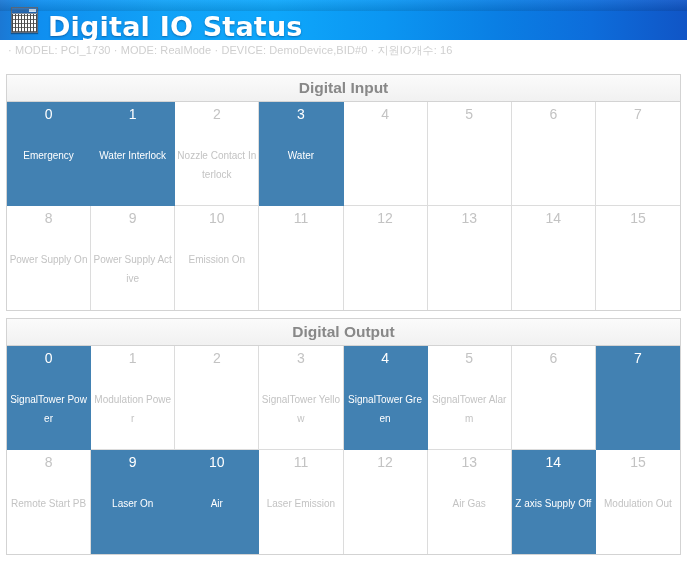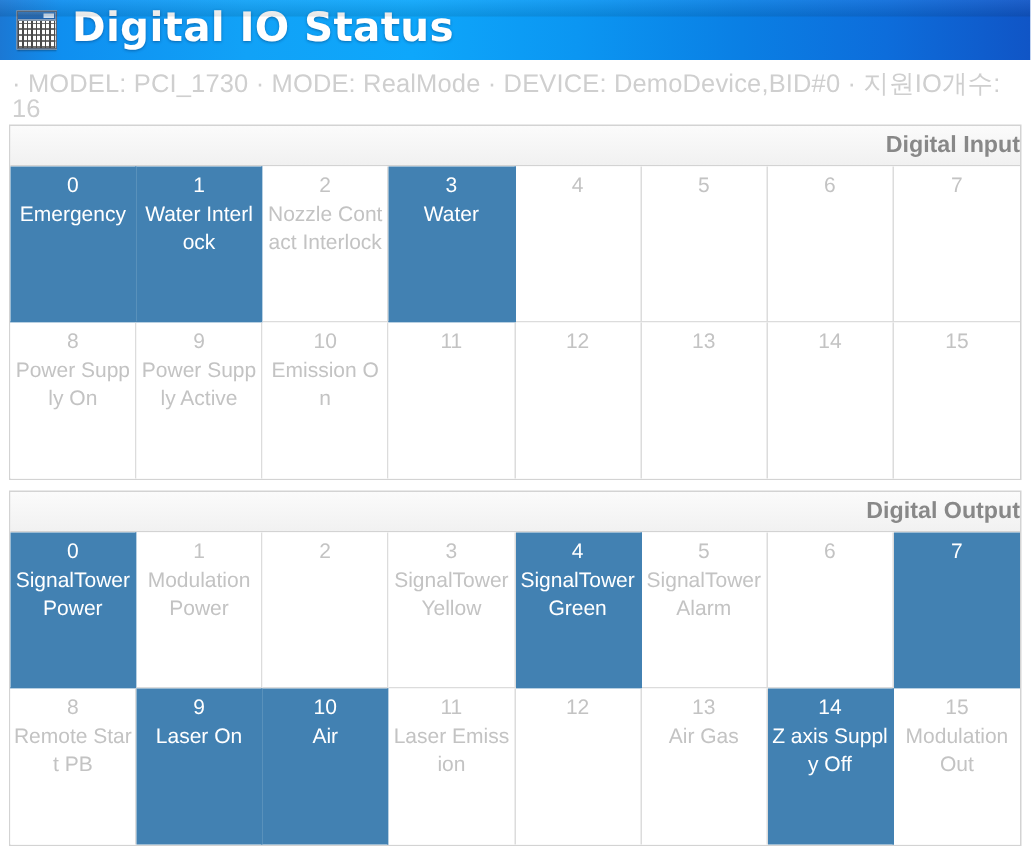--- a/index.html
+++ b/index.html
@@ -66,34 +66,34 @@
   .title-icon .grid {
     height: 18px;
     background-color: #fdfdfd;
     background-image:
       repeating-linear-gradient(90deg, #4a4a4a 0 1px, transparent 1px 3px),
       repeating-linear-gradient(0deg, #6d6d6d 0 1px, transparent 1px 4px);
   }
   .title-text {
     position: absolute;
     left: 48px;
-    top: 0;
+    top: 8px;
     font-size: 27px;
     font-weight: bold;
     color: #ffffff;
     letter-spacing: 0.2px;
     text-shadow: 0 1px 2px rgba(0,40,90,0.45);
     line-height: 37px;
     font-family: "DejaVu Sans", "Liberation Sans", sans-serif;
   }
 
   
   .subtitle {
-    padding: 7px 6px 2px 8px;
-    font-size: 17px;
+    padding: 2px 6px 2px 8px;
+    font-size: 11px;
     color: #cfcfcf;
     line-height: 17px;
     letter-spacing: 0.1px;
     min-height: 34px;
     box-sizing: border-box;
     background: #ffffff;
     white-space: normal;
     word-break: keep-all;
   }
 
@@ -102,21 +102,21 @@
     margin: 0 6px;
     border: 1px solid #d3d3d3;
     box-sizing: border-box;
     background: #ffffff;
   }
   .panel + .panel { margin-top: 7px; }
 
   .panel-head {
     height: 26px;
     line-height: 26px;
-    text-align: right;
+    text-align: center;
     font-size: 15.5px;
     font-weight: bold;
     color: #888888;
     background: linear-gradient(180deg, #fbfbfb, #f1f1f1);
     border-bottom: 1px solid #d3d3d3;
   }
 
   .io-grid {
     display: grid;
     grid-template-columns: repeat(8, 1fr);
@@ -137,24 +137,25 @@
   .io-grid .io-cell.lastrow { border-bottom: none; }
 
   .io-index {
     display: block;
     font-size: 14px;
     line-height: 19px;
     color: #c3c3c3;
   }
   .io-label {
     display: block;
-    font-size: 14px;
+    font-size: 10px;
     line-height: 19px;
     color: #c3c3c3;
     word-break: break-all;
+    margin-top: 22px;
   }
 
   .io-cell.on {
     background: #4281b2;
     border-right-color: #4281b2;
     border-bottom-color: #4281b2;
   }
   .io-cell.on .io-index,
   .io-cell.on .io-label {
     color: #ffffff;

